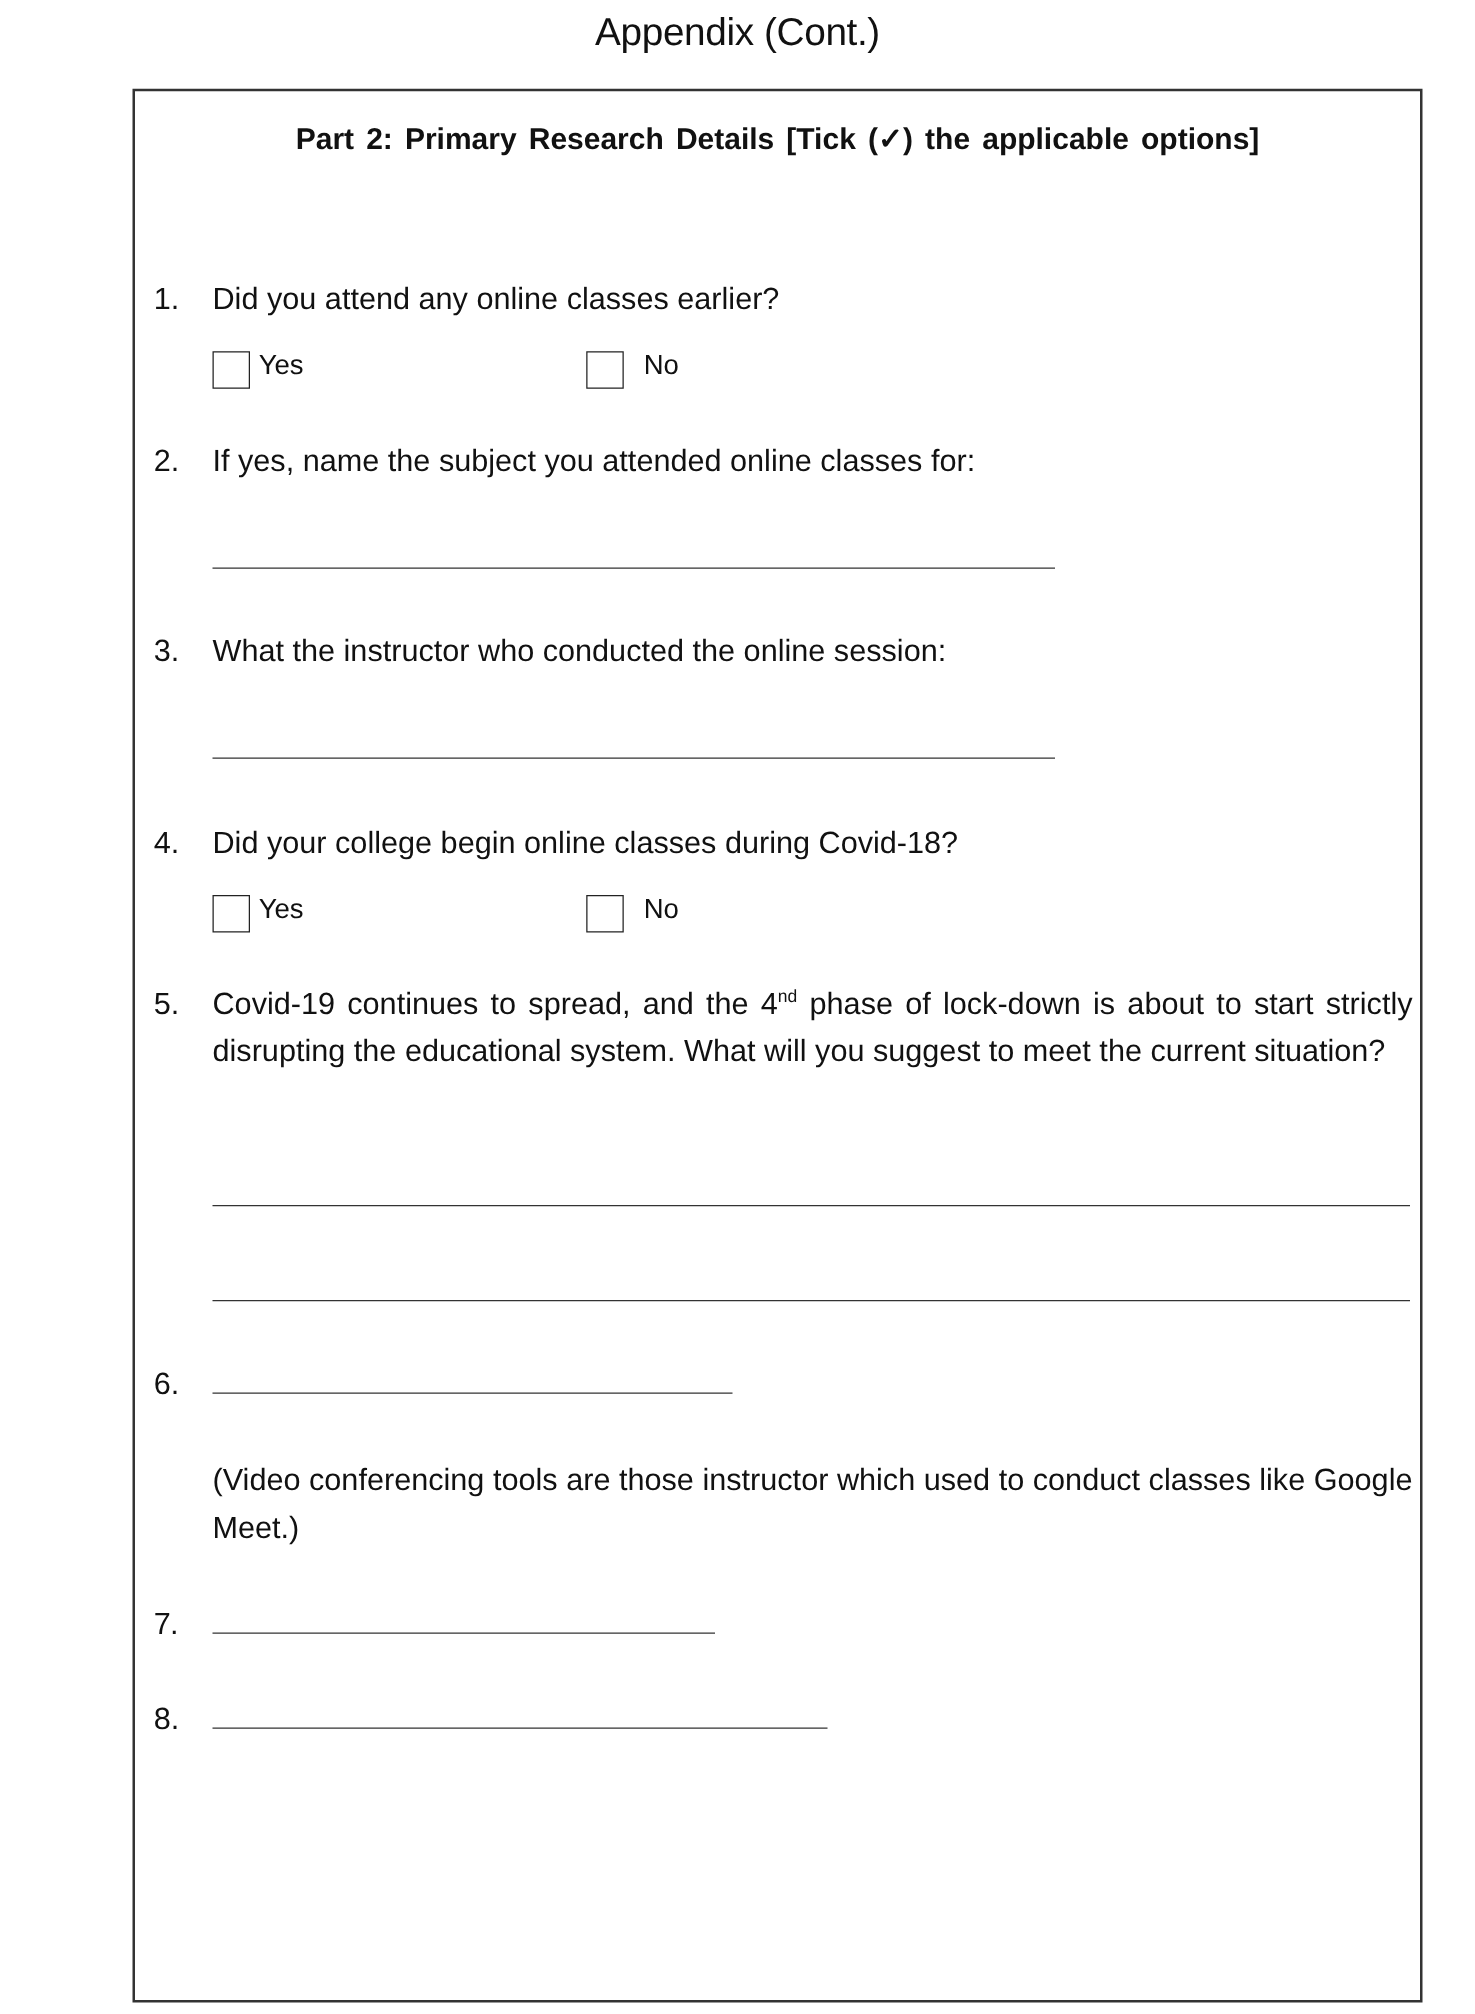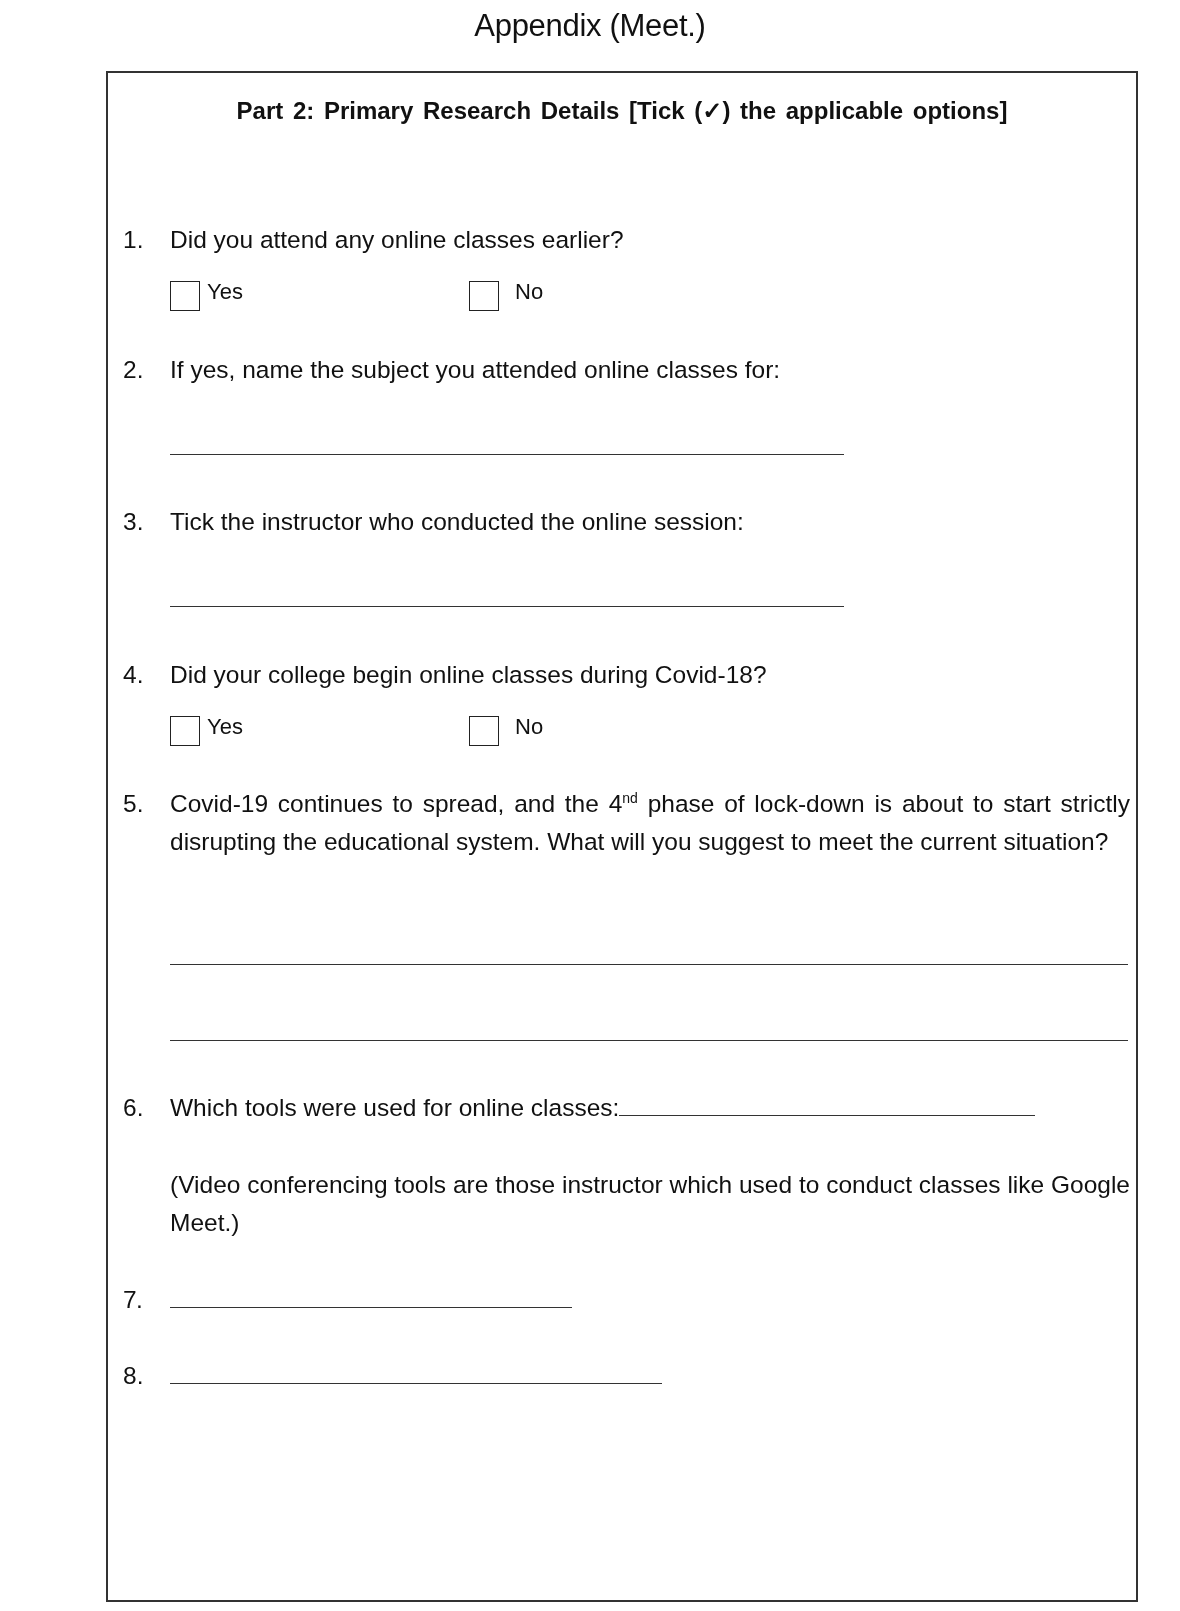--- a/index.html
+++ b/index.html
@@ -18,21 +18,21 @@
   .checkbox-row { position: absolute; left: 62px; height: 34px; }
   .cb { position: absolute; top: 0; width: 30px; height: 30px; border: 1.5px solid #222; box-sizing: border-box; }
   .cb-label { position: absolute; top: -2px; font-size: 22px; }
   .line { position: absolute; height: 0; border-top: 1.5px solid #333; }
   .inline-line { display: inline-block; border-bottom: 1.5px solid #333; height: 22px; vertical-align: baseline; }
   sup { font-size: 14px; line-height: 0; }
 </style>
 </head>
 <body>
 
-<div class="title">Appendix (Meet.)</div>
+<div class="title">Appendix (Cont.)</div>
 
 <div class="box">
   <div class="part-title">Part 2: Primary Research Details [Tick (✓) the applicable options]</div>
 
   <div class="q" style="top:148px;">
     <span class="num">1.</span>
     <span class="qtext">Did you attend any online classes earlier?</span>
   </div>
   <div class="checkbox-row" style="top:208px; width:500px;">
     <div class="cb" style="left:0;"></div>
@@ -42,21 +42,21 @@
   </div>
 
   <div class="q" style="top:278px;">
     <span class="num">2.</span>
     <span class="qtext">If yes, name the subject you attended online classes for:</span>
   </div>
   <div class="line" style="left:62px; top:381px; width:674px;"></div>
 
   <div class="q" style="top:430px;">
     <span class="num">3.</span>
-    <span class="qtext">Tick the instructor who conducted the online session:</span>
+    <span class="qtext">What the instructor who conducted the online session:</span>
   </div>
   <div class="line" style="left:62px; top:533px; width:674px;"></div>
 
   <div class="q" style="top:583px;">
     <span class="num">4.</span>
     <span class="qtext">Did your college begin online classes during Covid-18?</span>
   </div>
   <div class="checkbox-row" style="top:643px; width:500px;">
     <div class="cb" style="left:0;"></div>
     <span class="cb-label" style="left:37px;">Yes</span>
@@ -66,21 +66,21 @@
 
   <div class="q" style="top:712px;">
     <span class="num">5.</span>
     <span class="qtext justify"><span>Covid-19 continues to spread, and the 4</span><sup>nd</sup><span> phase of lock-down is about to start strictly disrupting the educational system. What will you suggest to meet the current situation?</span></span>
   </div>
   <div class="line" style="left:62px; top:891px; width:958px;"></div>
   <div class="line" style="left:62px; top:967px; width:958px;"></div>
 
   <div class="q" style="top:1016px;">
     <span class="num">6.</span>
-    <span class="qtext"><span>Which tools were used for online classes:</span><span class="inline-line" style="width:416px;"></span></span>
+    <span class="qtext"><span class="inline-line" style="width:416px;"></span></span>
   </div>
   <div class="q" style="top:1093px;">
     <span class="qtext justify">(Video conferencing tools are those instructor which used to conduct classes like Google Meet.)</span>
   </div>
 
   <div class="q" style="top:1208px; letter-spacing:-0.6px;">
     <span class="num">7.</span>
     <span class="qtext"><span class="inline-line" style="width:402px;"></span></span>
   </div>
 

